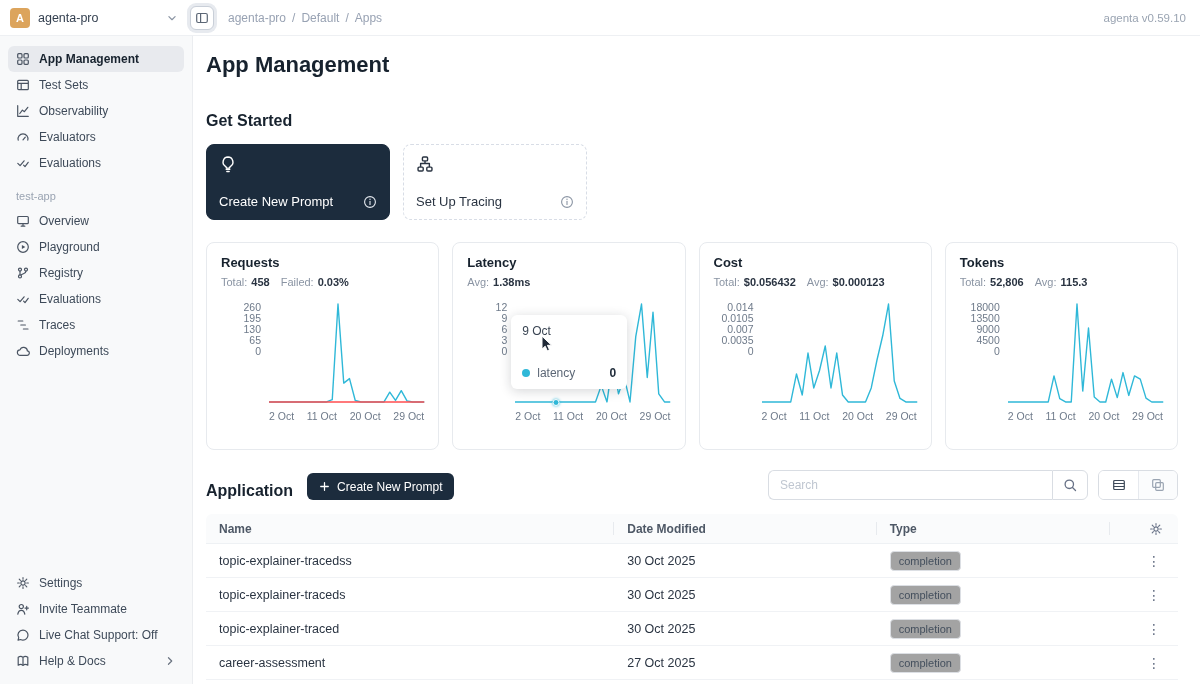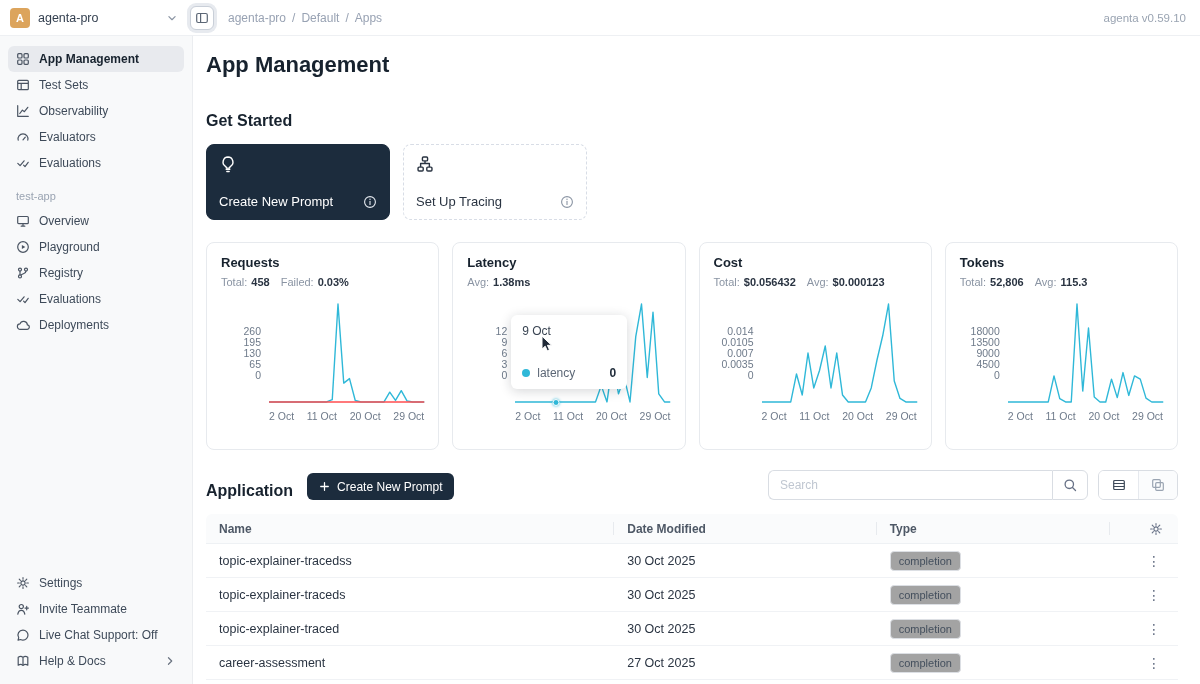--- a/index.html
+++ b/index.html
@@ -37,21 +37,21 @@
   .gs-label{font-size:13px;font-weight:500;display:flex;align-items:center;justify-content:space-between;gap:6px;white-space:nowrap}
   .info-icon{display:flex;color:#8a94a3;cursor:pointer}
   .gs-card.dark .info-icon{color:#e7ecf2}
   
   .stats-row{display:flex;gap:13px;margin-top:22px}
   .stat-card{flex:1;height:208px;border:1px solid #e7eaee;border-radius:8px;padding:12px 14px;position:relative;background:#fff}
   .stat-title{font-size:13px;font-weight:700;color:#17222e}
   .stat-metrics{margin-top:6px;font-size:11px;color:#8a94a3;display:flex;gap:4px;align-items:center;white-space:nowrap}
   .m-value{color:#2a3442;font-weight:700;margin-right:7px}
   .chart{margin-top:14px;display:grid;grid-template-columns:40px 1fr;grid-template-rows:102px 18px;column-gap:8px}
-  .y-axis{display:flex;flex-direction:column;justify-content:center;align-items:flex-end;font-size:10.5px;color:#6e7a8a;line-height:11px}
+  .y-axis{display:flex;flex-direction:column;justify-content:flex-start;align-items:flex-end;font-size:10.5px;color:#6e7a8a;line-height:11px}
   .plot{position:relative}
   .plot svg{width:100%;height:100%;overflow:visible}
   .x-axis{grid-column:2;display:flex;justify-content:space-between;font-size:10.5px;color:#6e7a8a;align-items:flex-end;padding-top:5px;white-space:nowrap}
   .hover-dot{position:absolute;left:26%;bottom:-2px;width:7px;height:7px;background:#2fb8d8;border:1.5px solid #fff;border-radius:50%;box-shadow:0 0 3px rgba(47,184,216,.9);transform:translateX(-50%)}
   .chart-tooltip{position:absolute;left:58px;top:72px;width:116px;background:#fff;border-radius:6px;box-shadow:0 2px 12px rgba(20,30,40,.18);padding:9px 11px;z-index:4;font-size:12px}
   .tt-title{color:#3a4553;font-weight:500}
   .tt-row{margin-top:28px;display:flex;align-items:center;gap:7px}
   .tt-dot{width:8px;height:8px;border-radius:50%;background:#2fb8d8;flex:0 0 8px}
   .tt-series{color:#5b6675}
   .tt-value{margin-left:auto;color:#222e3c;font-weight:700}
@@ -200,20 +200,28 @@
         <span class="nav-icon">
             <svg width="14" height="14" viewBox="0 0 14 14" fill="none" stroke="currentColor" stroke-width="1.2" stroke-linecap="round" stroke-linejoin="round">
               <path d="M1.8 7.3l2.3 2.3 4-4.8"></path>
               <path d="M7.6 9.2l1.4 1.4 3.2-4.3"></path>
             </svg>
           </span>
         <span>Evaluations</span>
       </div>
       <div class="nav-item">
         <span class="nav-icon">
+            <svg width="14" height="14" viewBox="0 0 14 14" fill="none" stroke="currentColor" stroke-width="1.2" stroke-linecap="round">
+              <path d="M2.2 3h4.6M4.8 7h4.6M7.4 11h4.6"></path>
+            </svg>
+          </span>
+        <span>Traces</span>
+      </div>
+      <div class="nav-item">
+        <span class="nav-icon">
             <svg width="14" height="14" viewBox="0 0 14 14" fill="none" stroke="currentColor" stroke-width="1.2" stroke-linejoin="round">
               <path d="M4.2 11.3a2.7 2.7 0 0 1-.2-5.4 3.8 3.8 0 0 1 7.4 1 2.2 2.2 0 0 1-.6 4.4z"></path>
             </svg>
           </span>
         <span>Deployments</span>
       </div>
     </nav>
 
     <div class="sidebar-bottom">
       <div class="nav-item">

